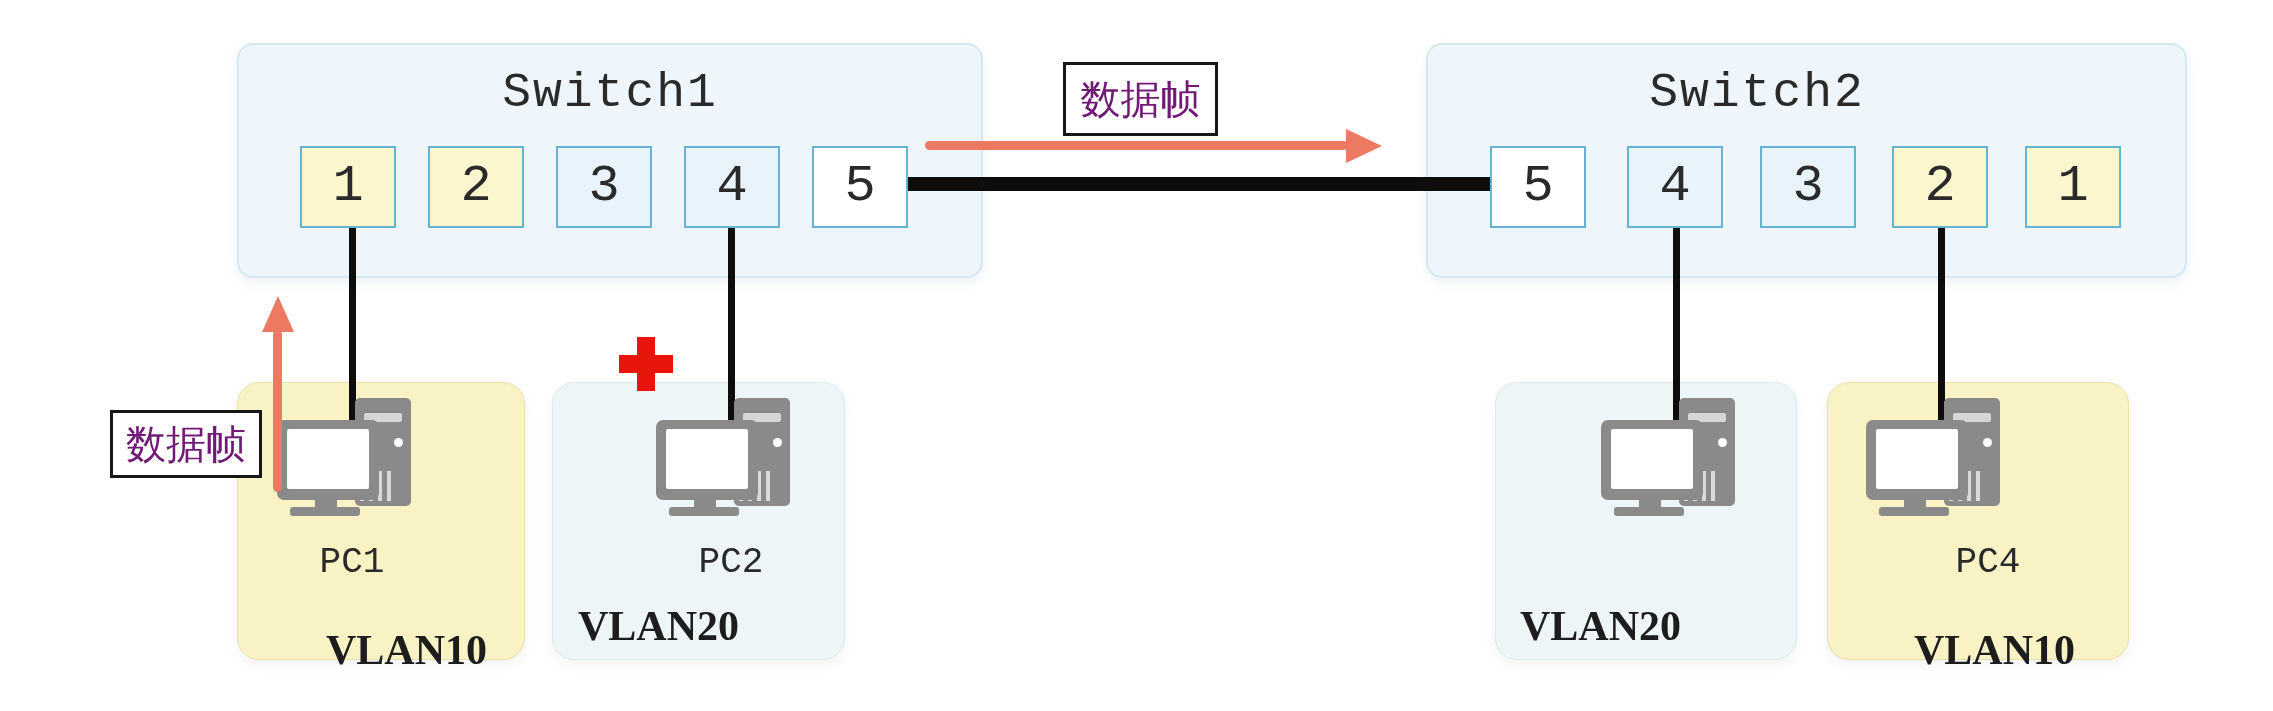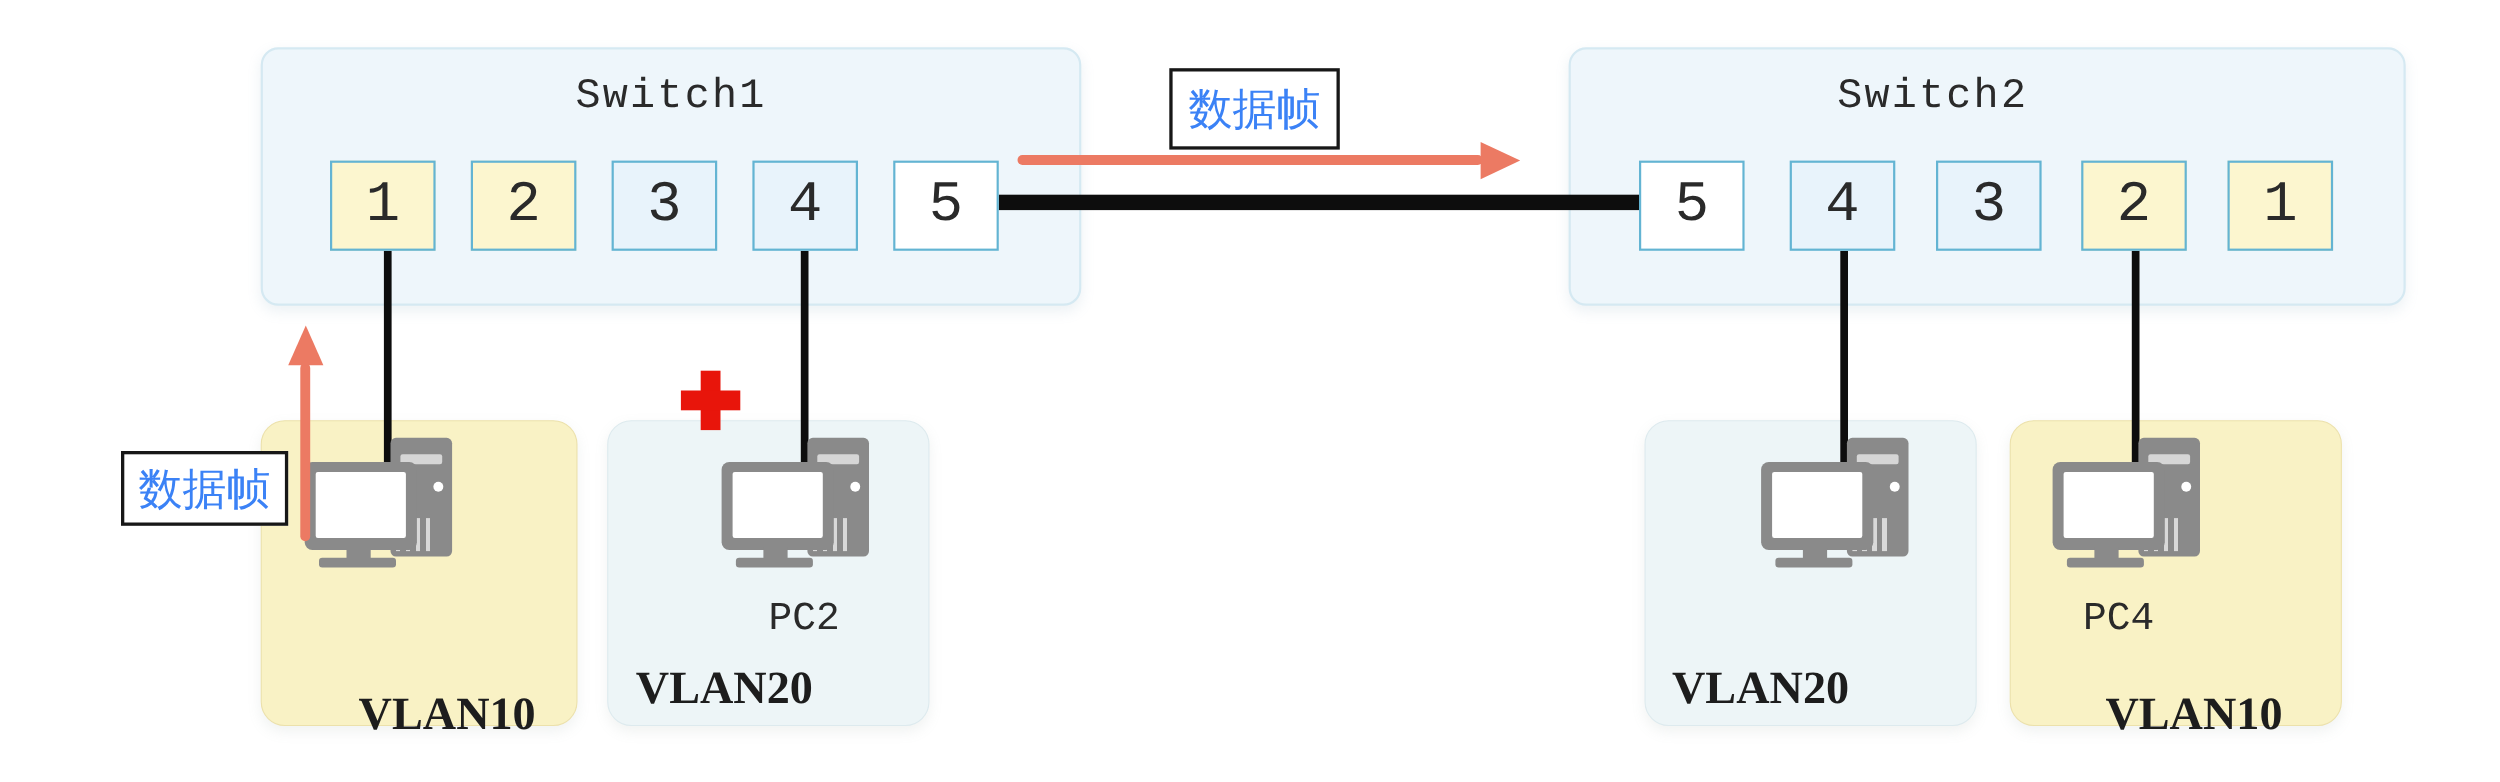--- a/index.html
+++ b/index.html
@@ -3,21 +3,21 @@
 <meta charset="utf-8">
 <style>
   html,body{margin:0;padding:0;background:#ffffff;}
   *{box-sizing:border-box;}
   .stage{position:relative;width:2273px;height:711px;background:#ffffff;overflow:hidden;
          font-family:"Liberation Mono","DejaVu Sans Mono",monospace;color:#2a2a2a;}
 
   
   .switch-box{position:absolute;top:43px;height:235px;background:#eef6fb;border:2px solid #d5e9f2;
               border-radius:16px;box-shadow:0 5px 12px rgba(130,160,185,.14);z-index:1;}
-  .switch-title{position:absolute;top:66px;height:46px;text-align:center;font-size:38px;
+  .switch-title{position:absolute;top:66px;height:46px;text-align:center;font-size:48px;
                 letter-spacing:2px;z-index:2;}
   .port{position:absolute;top:146px;width:96px;height:82px;border:2px solid #63b4d3;
         font-size:52px;line-height:78px;text-align:center;z-index:3;}
   .port.yellow{background:#fcf6cf;}
   .port.blue{background:#e8f3fb;}
   .port.white{background:#ffffff;}
 
   
   .trunk{position:absolute;left:905px;top:177px;width:585px;height:14px;background:#0d0d0d;z-index:2;}
   .cable{position:absolute;top:228px;width:7px;height:222px;background:#0d0d0d;z-index:2;}
@@ -40,21 +40,21 @@
   .pc-icon .dot{position:absolute;right:8px;top:40px;width:9px;height:9px;background:#ffffff;border-radius:50%;}
   .pc-icon .vents{position:absolute;left:5px;bottom:5px;width:36px;height:30px;
                   background:repeating-linear-gradient(90deg,#d9d9d9 0 4px,#8a8a8a 4px 9px);}
   .pc-icon .monitor{position:absolute;left:0;top:22px;width:102px;height:80px;background:#8a8a8a;border-radius:7px;}
   .pc-icon .screen{position:absolute;left:10px;top:9px;right:10px;bottom:11px;background:#ffffff;border-radius:2px;}
   .pc-icon .stand{position:absolute;left:38px;top:100px;width:22px;height:11px;background:#8a8a8a;}
   .pc-icon .base{position:absolute;left:13px;top:109px;width:70px;height:9px;background:#8a8a8a;border-radius:3px;}
 
   
   .frame-label{position:absolute;background:#ffffff;border:3px solid #171717;display:flex;
-               align-items:center;justify-content:center;font-size:40px;color:#3b82f6;z-index:6;
+               align-items:center;justify-content:center;font-size:40px;color:#701a75;z-index:6;
                font-family:"Liberation Sans","DejaVu Sans",sans-serif;}
   .arrow-line-h{position:absolute;height:9px;background:#ec7a63;border-radius:5px;z-index:5;}
   .arrow-head-right{position:absolute;width:0;height:0;border-left:36px solid #ec7a63;
                     border-top:17px solid transparent;border-bottom:17px solid transparent;z-index:5;}
   .arrow-line-v{position:absolute;width:9px;background:#ec7a63;border-radius:5px;z-index:5;}
   .arrow-head-up{position:absolute;width:0;height:0;border-bottom:36px solid #ec7a63;
                  border-left:16px solid transparent;border-right:16px solid transparent;z-index:5;}
 
   
   .cross{position:absolute;left:619px;top:337px;width:54px;height:54px;z-index:5;}
@@ -148,21 +148,22 @@
       <div class="dot"></div>
       <div class="vents"></div>
     </div>
     <div class="monitor">
       <div class="screen"></div>
     </div>
     <div class="stand"></div>
     <div class="base"></div>
   </div>
 
+  <div class="pc-name" style="left:252px;">PC1</div>
   <div class="pc-name" style="left:631px;">PC2</div>
-  <div class="pc-name" style="left:1826px;">PC4</div>
+  <div class="pc-name" style="left:1888px;">PC4</div>
 
   <div class="vlan right" style="left:257px;width:230px;">VLAN10</div>
   <div class="vlan left" style="left:578px;width:240px;">VLAN20</div>
   <div class="vlan left" style="left:1520px;width:240px;">VLAN20</div>
   <div class="vlan right" style="left:1845px;width:230px;">VLAN10</div>
 
 </div>
 
 </body></html>

